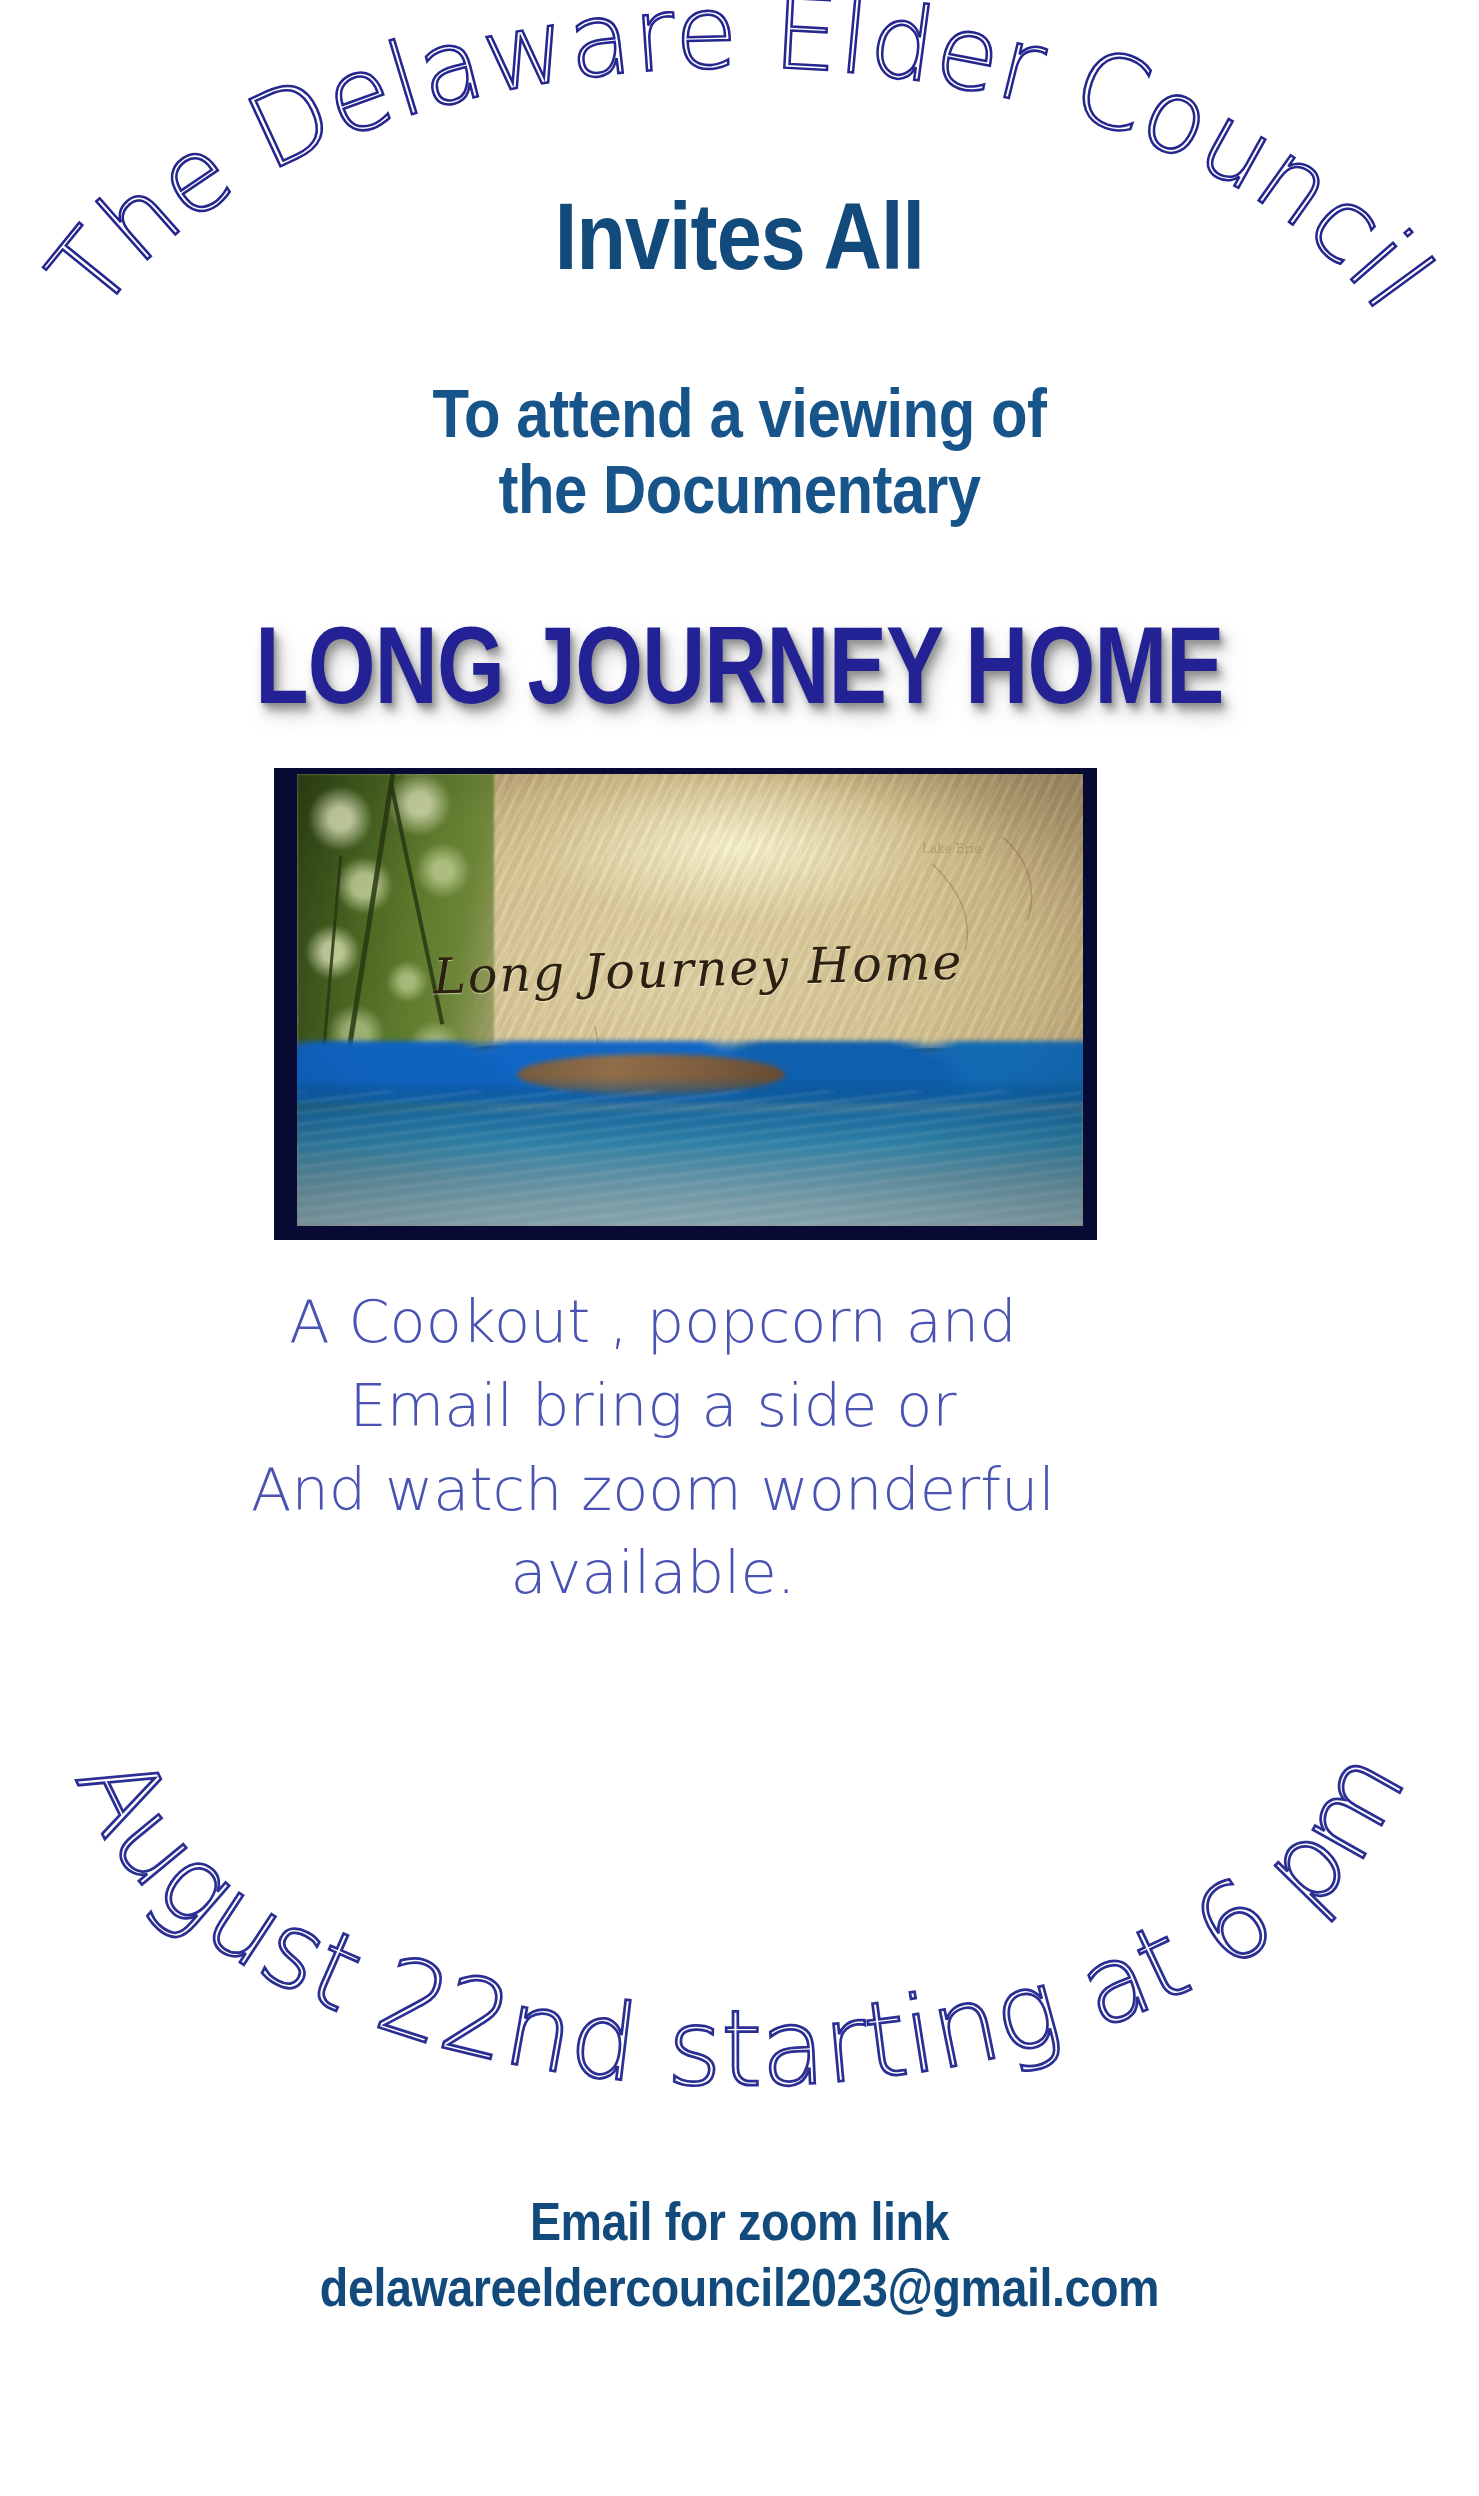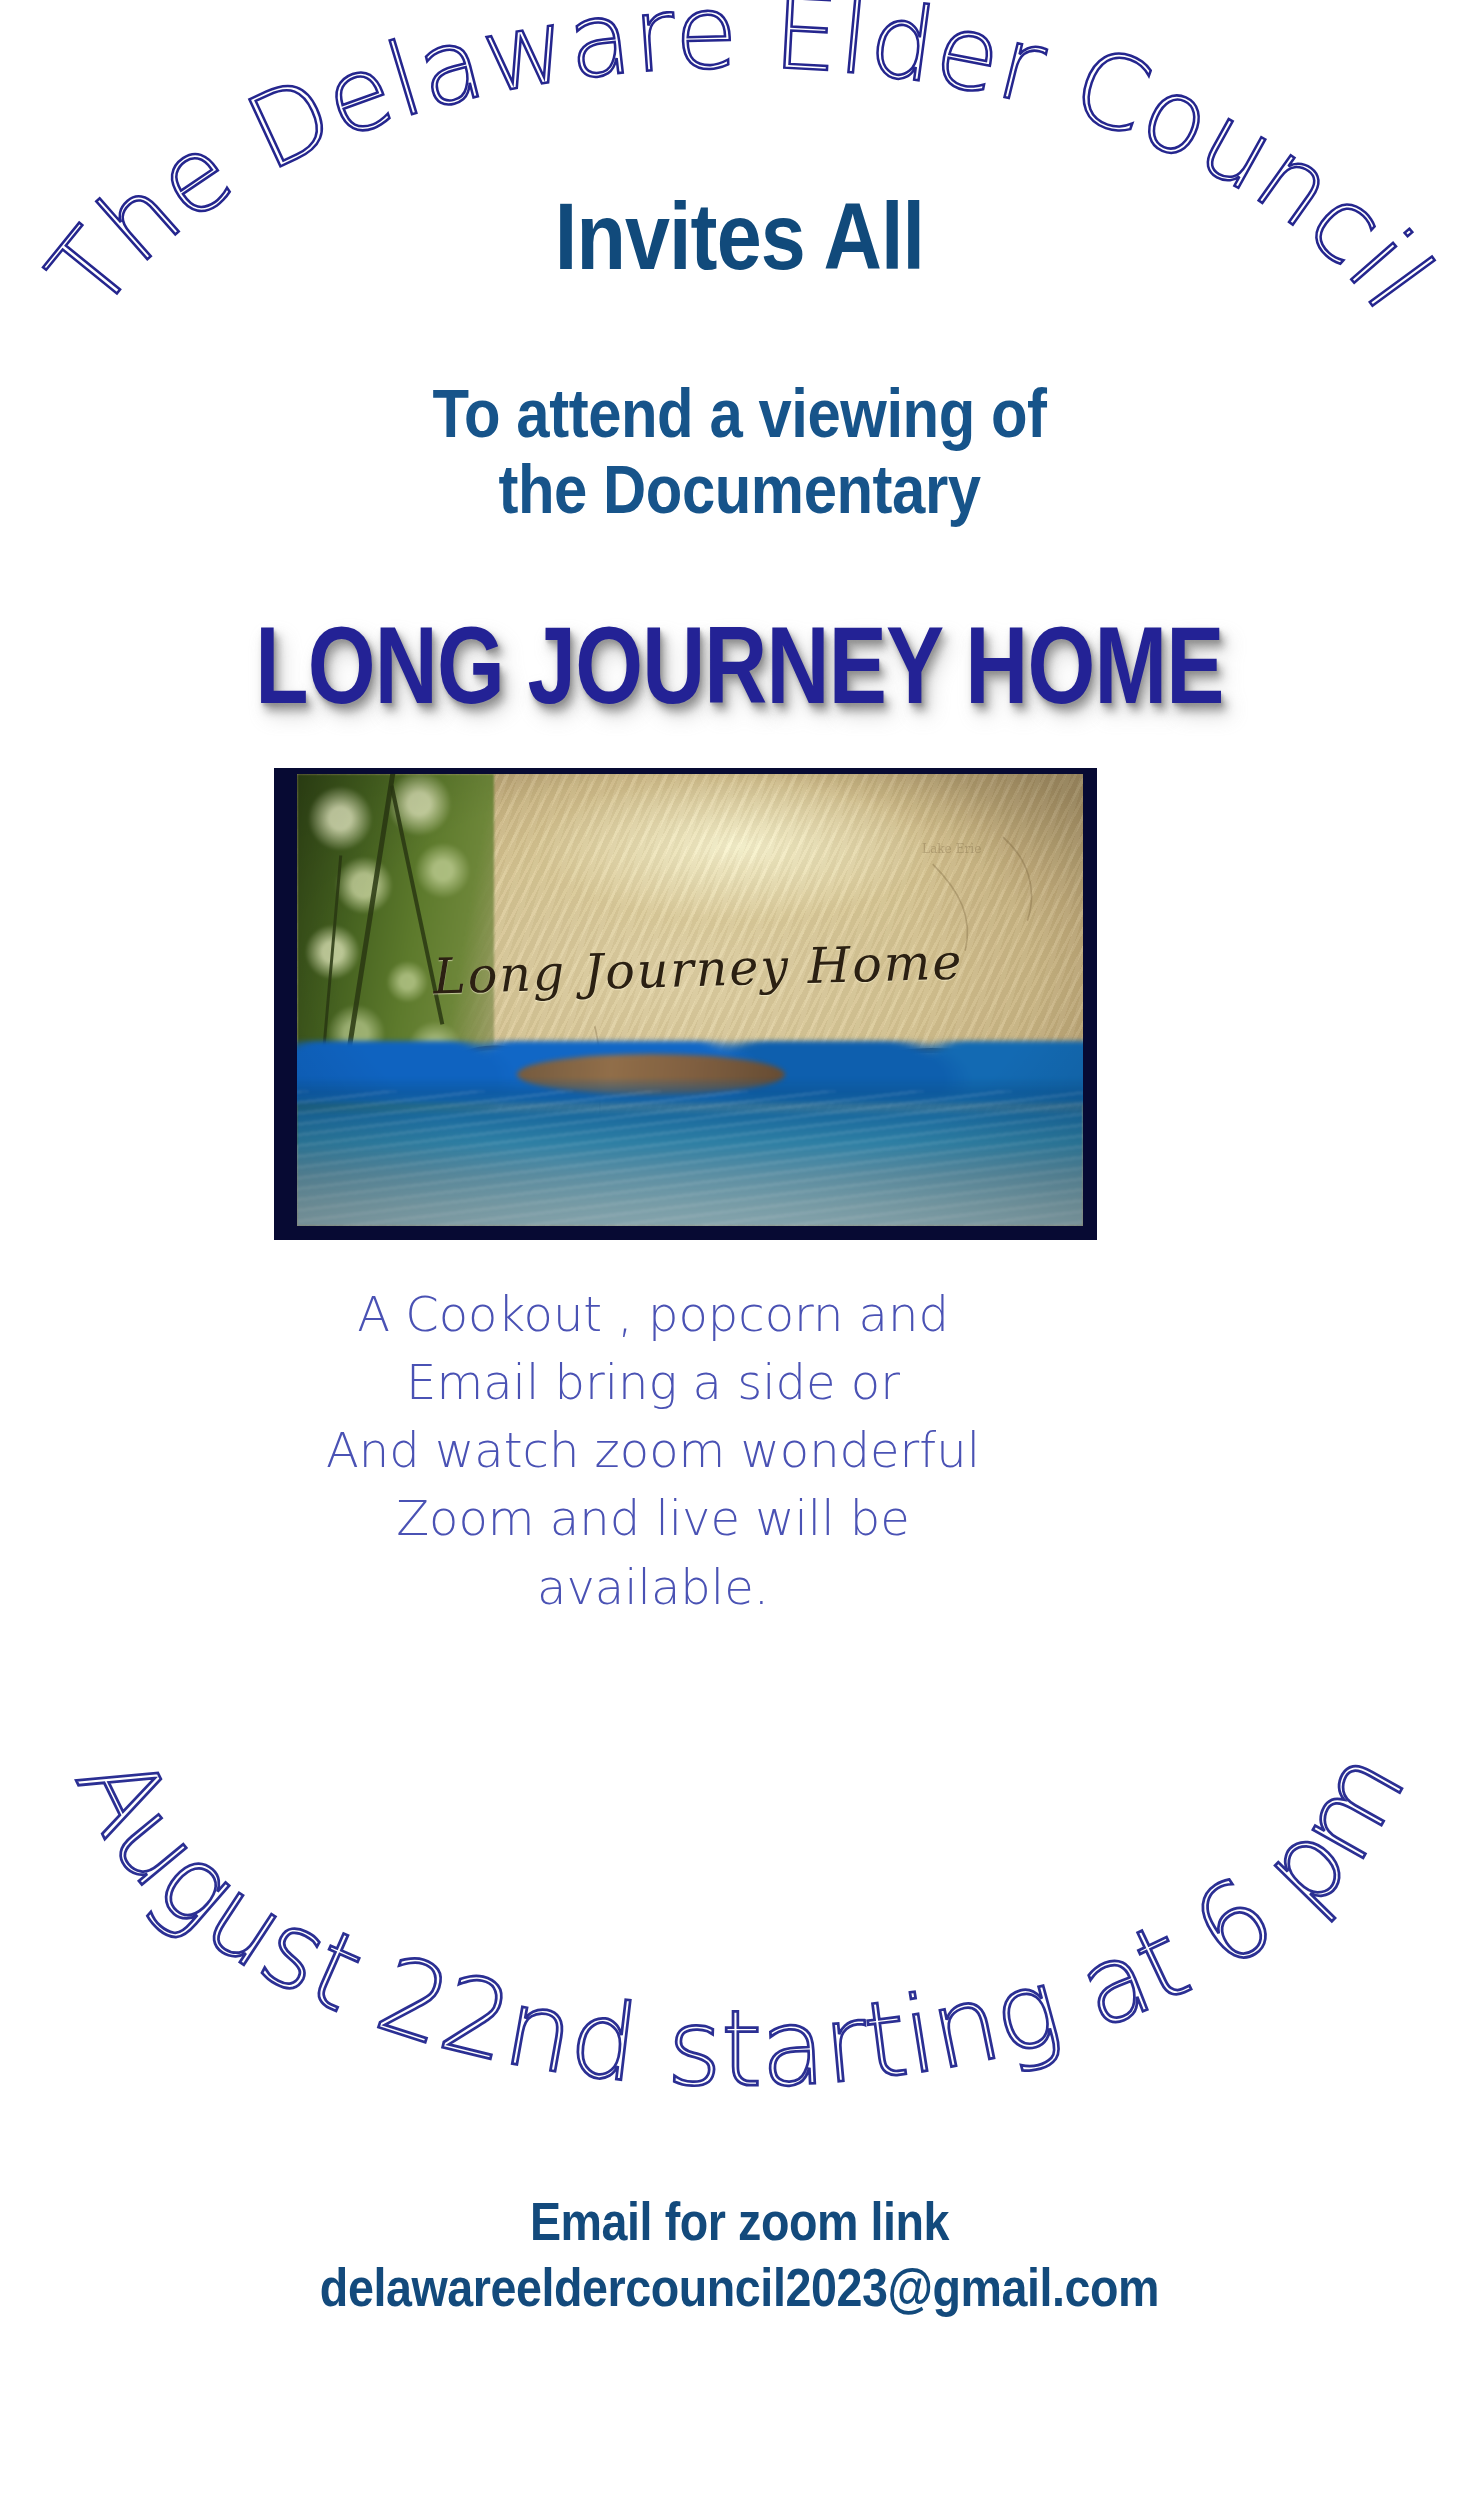--- a/index.html
+++ b/index.html
@@ -263,21 +263,21 @@
   }
 
   
   .body-copy {
     position: absolute;
     left: 0;
     top: 1280px;
     width: 1306px;
     text-align: center;
     font-family: "DejaVu Sans", sans-serif;
-    font-size: 48px;
+    font-size: 59px;
     font-weight: 300;
     color: #4a52b4;
     line-height: 1.42;
     letter-spacing: 0px;
   }
   .body-copy .ln { display: block; }
 
   
   .footer {
     position: absolute;
@@ -362,21 +362,20 @@
       <div class="water"></div>
       <div class="ripples"></div>
       <div class="vignette"></div>
     </div>
   </div>
 
   <div class="body-copy">
     <span class="ln">A Cookout , popcorn and</span>
     <span class="ln">Email bring a side or</span>
     <span class="ln">And watch zoom wonderful</span>
-    <span class="ln">Zoom and live will be</span>
     <span class="ln">available.</span>
   </div>
 
   <div class="arc-bottom">
     <svg width="1479" height="410" viewBox="0 0 1517 420" xmlns="http://www.w3.org/2000/svg">
       <defs>
         <path id="bottomArcPath" d="M 86,10 A 690,382 0 0 0 1432,10"></path>
       </defs>
       <text class="arc-text-bottom">
         <textPath href="#bottomArcPath" startOffset="50%" text-anchor="middle">August 22nd starting at 6 pm</textPath>

